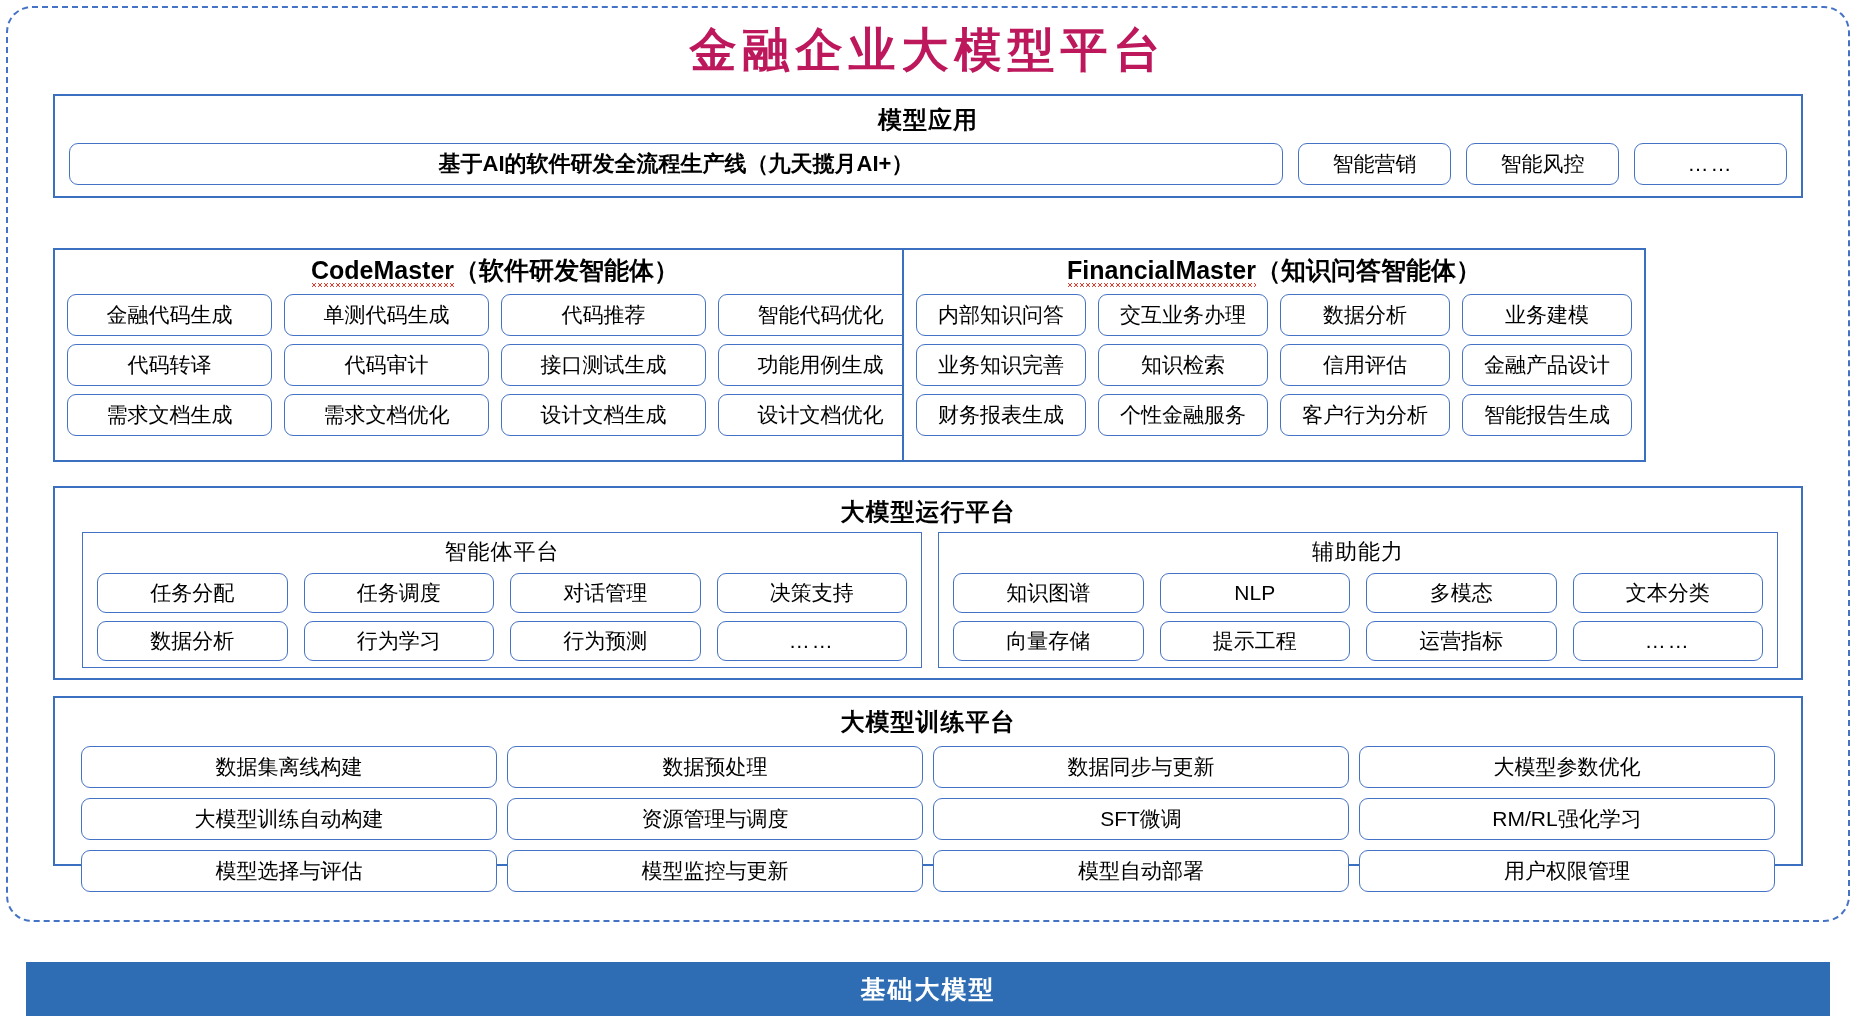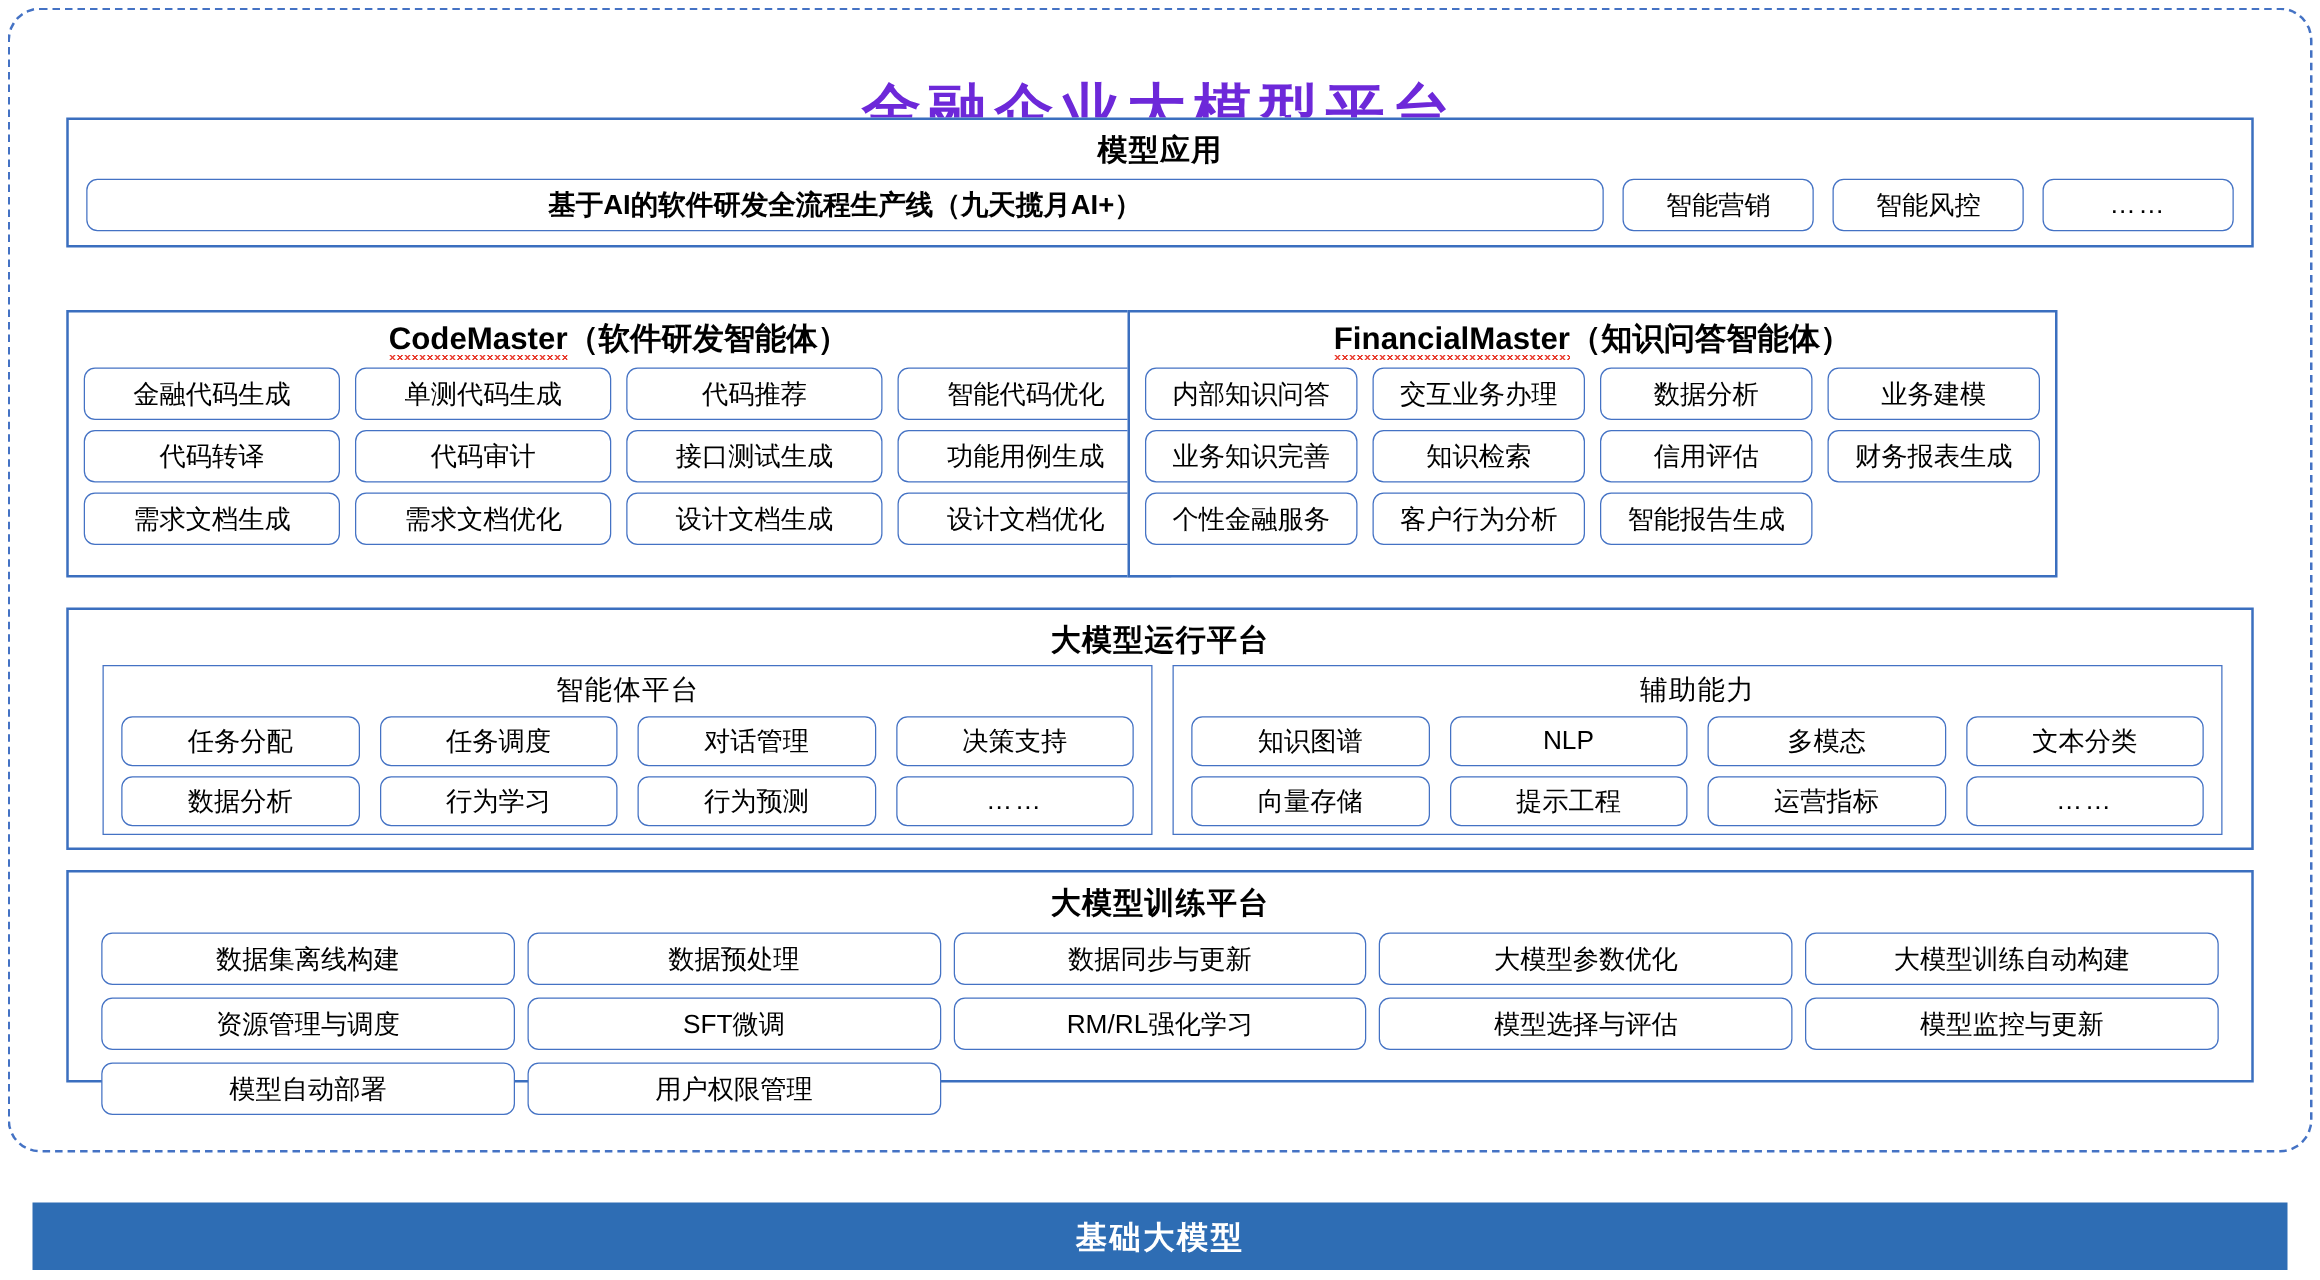--- a/index.html
+++ b/index.html
@@ -38,23 +38,22 @@
   .main-title {
     position: absolute;
     left: 0;
     top: 26px;
     width: 1856px;
     text-align: center;
     font-family: "Liberation Serif", "DejaVu Serif", serif;
     font-size: 47px;
     font-weight: 700;
     letter-spacing: 6px;
-    color: #6d28d9;
+    color: #be185d;
     line-height: 1.05;
-    margin-top: 40px;
   }
 
   
   .panel {
     position: absolute;
     box-sizing: border-box;
     border: 2px solid #3B6FBF;
     background: #ffffff;
   }
   .panel-title {
@@ -207,21 +206,21 @@
     width: 1750px;
     height: 170px;
   }
   #panel-train > .panel-title { margin-top: 8px; }
   .grid-6 {
     position: absolute;
     left: 26px;
     right: 26px;
     top: 48px;
     display: grid;
-    grid-template-columns: repeat(5, 1fr);
+    grid-template-columns: repeat(4, 1fr);
     grid-auto-rows: 42px;
     column-gap: 20px;
     row-gap: 10px;
     gap: 10px;
   }
 
   
   .base-bar {
     position: absolute;
     left: 26px;
@@ -282,20 +281,21 @@
       <span class="spell">FinancialMaster</span><span>（知识问答智能体）</span>
     </div>
     <div class="grid-4">
       <div class="pill">内部知识问答</div>
       <div class="pill">交互业务办理</div>
       <div class="pill">数据分析</div>
       <div class="pill">业务建模</div>
       <div class="pill">业务知识完善</div>
       <div class="pill">知识检索</div>
       <div class="pill">信用评估</div>
+      <div class="pill">金融产品设计</div>
       <div class="pill">财务报表生成</div>
       <div class="pill">个性金融服务</div>
       <div class="pill">客户行为分析</div>
       <div class="pill">智能报告生成</div>
     </div>
   </div>
 
   <div class="panel" id="panel-run">
     <div class="panel-title">大模型运行平台</div>
 

